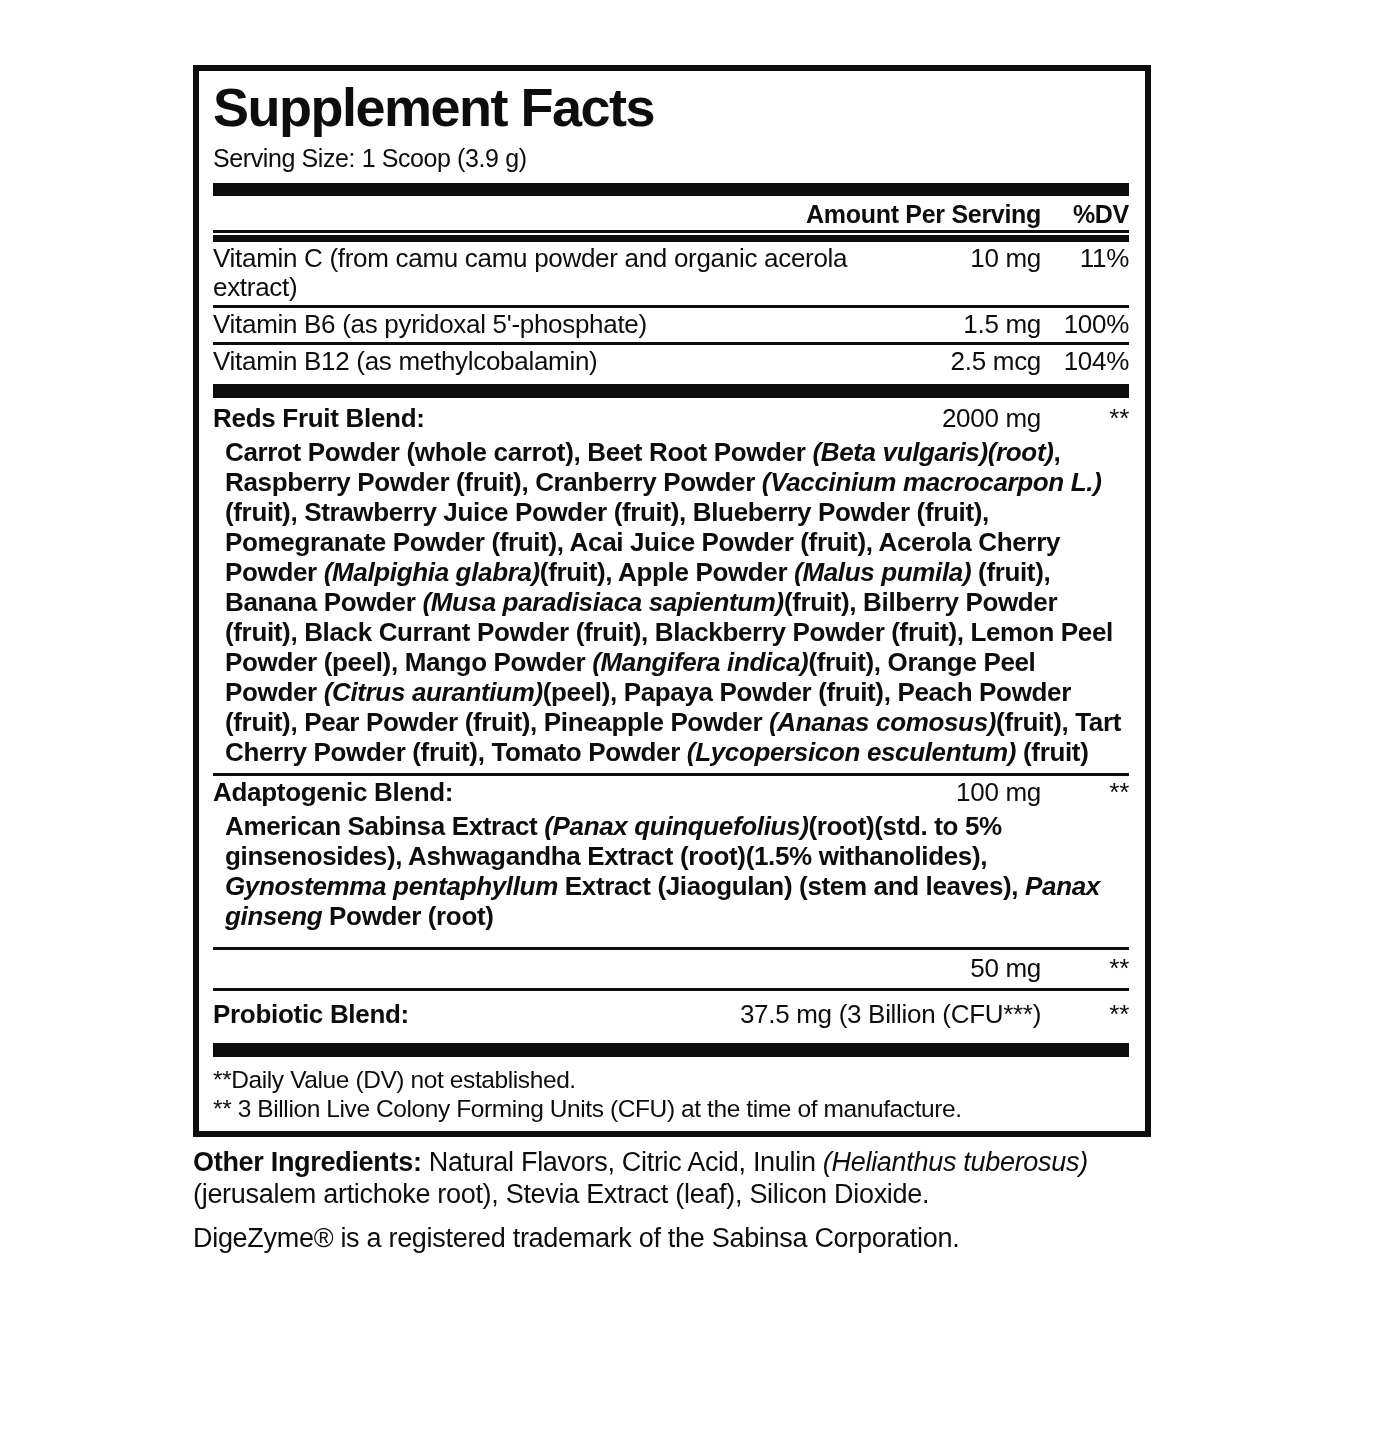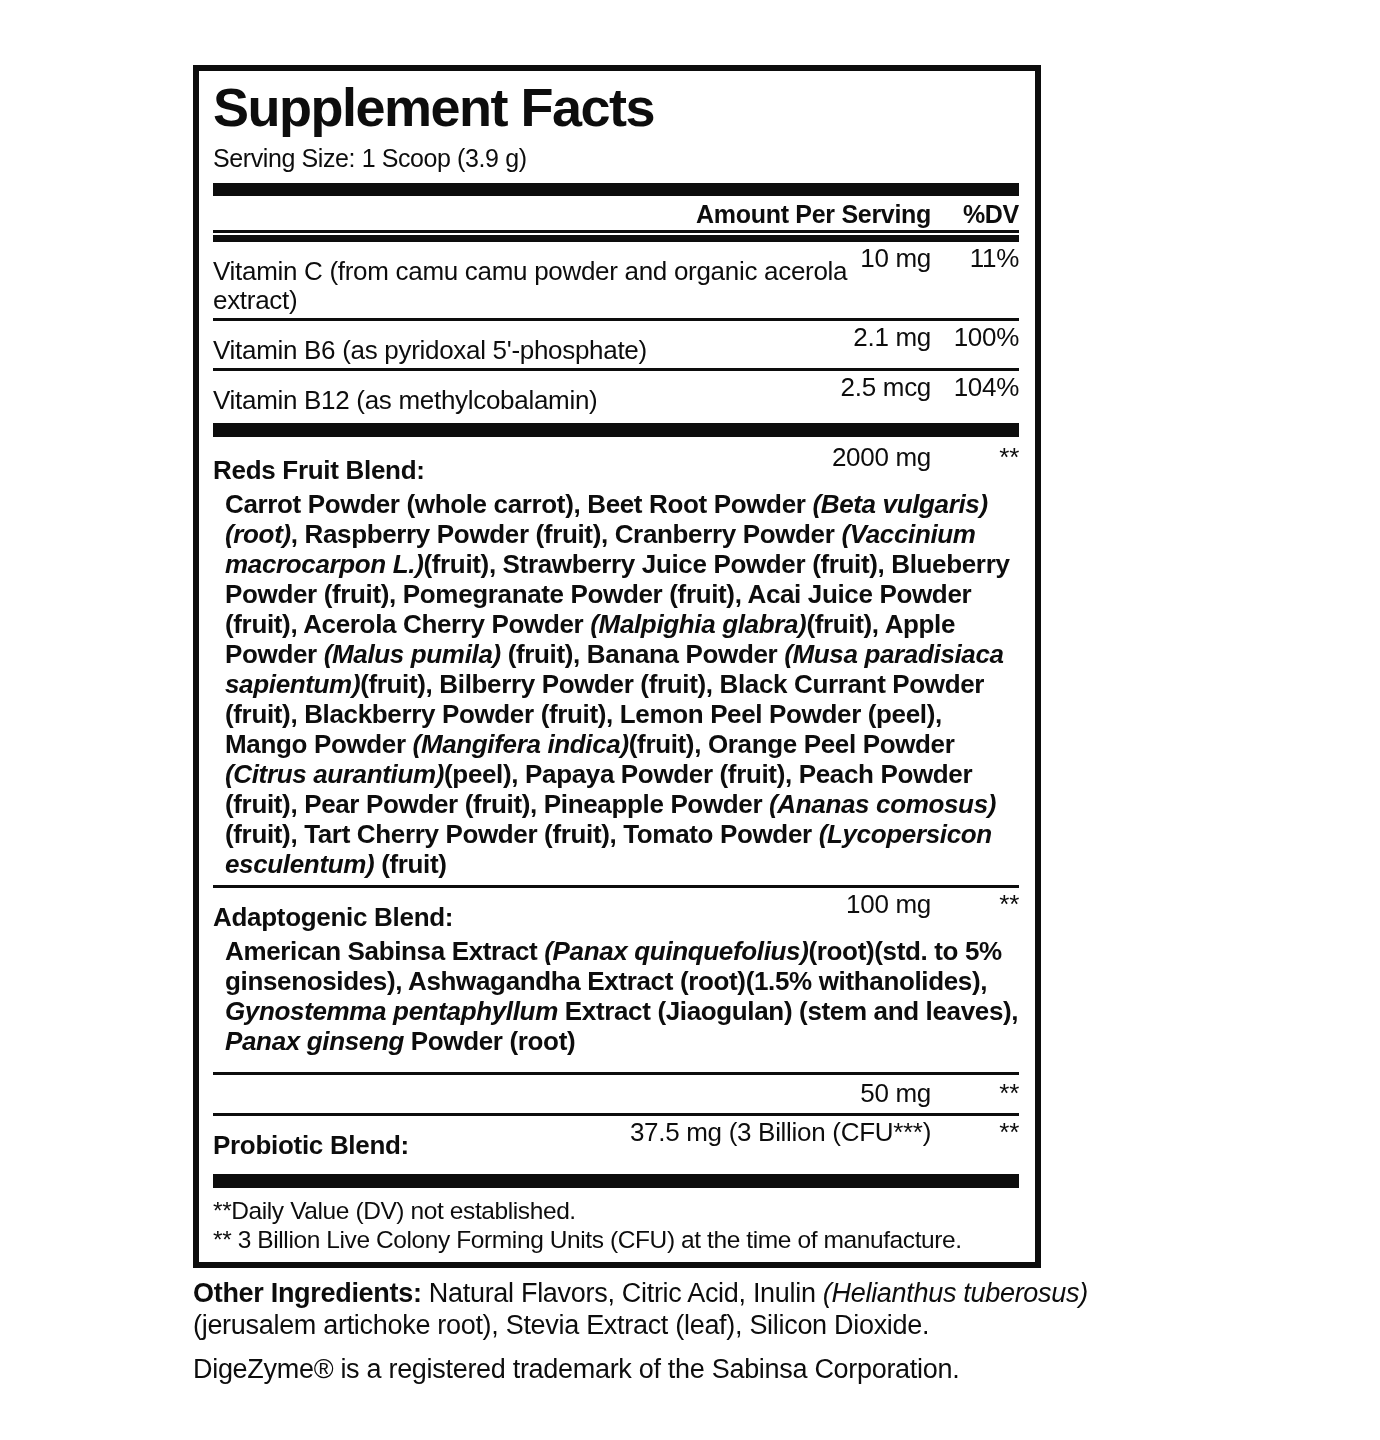--- a/index.html
+++ b/index.html
@@ -4,21 +4,21 @@
 <style>
   html, body { margin:0; padding:0; }
   body {
     width:1380px; height:1440px; background:#ffffff; color:#0d0d0d;
     font-family:"Liberation Sans", "DejaVu Sans", sans-serif;
     -webkit-font-smoothing:antialiased;
   }
   .sheet { position:absolute; left:193px; top:65px; width:988px; }
 
   .facts-box {
-    box-sizing:border-box; width:848px;
+    box-sizing:border-box; width:958px;
     border:6px solid #0d0d0d; background:#ffffff;
     padding:6px 16px 8px 14px;
   }
 
   .title {
     font-size:54px; font-weight:bold; letter-spacing:-1.5px;
     line-height:1.04; margin:2px 0 8px 0;
   }
   .serving-line { font-size:25px; font-weight:500; letter-spacing:-0.4px; line-height:30px; }
 
@@ -26,21 +26,21 @@
   .bar.b1 { margin:10px 0 4px 0; }
   .bar.b2 { height:14px; margin:5px 0 4px 0; }
   .bar.b3 { height:14px; margin:11px 0 8px 0; }
   .rule { border-top:3px solid #0d0d0d; }
   .rule-double {
     box-sizing:content-box; height:2px; background:#ffffff;
     border-top:3px solid #0d0d0d; border-bottom:7px solid #0d0d0d;
   }
 
   .row { display:flex; align-items:flex-start; font-size:26px; line-height:29px; padding:2px 0 3px 0; letter-spacing:-0.3px; }
-  .row .name { flex:1; padding-right:10px;margin-top:13px; }
+  .row .name { flex:1; padding-right:10px; }
   .row .amt  { white-space:nowrap; text-align:left; margin-left:auto; }
   .row .dv   { width:88px; white-space:nowrap; text-align:right; }
   .row.header { font-weight:bold; font-size:25px; line-height:27px; padding:1px 0 2px 0; }
   .vitc .name { max-width:640px; }
   .blend-name { font-weight:bold; }
 
   .ing { font-size:26px; line-height:30px; letter-spacing:-0.35px; padding-left:12px; margin:1px 0 2px 0;font-weight:bold; }
   .ing .it { font-style:italic; }
   .ing.italic-all { margin-top:-2px; }
   .spacer-adapt { height:14px; }
@@ -77,21 +77,21 @@
 
     <div class="row vitc">
       <div class="name">Vitamin C (from camu camu powder and organic acerola extract)</div>
       <div class="amt">10 mg</div>
       <div class="dv">11%</div>
     </div>
     <div class="rule"></div>
 
     <div class="row">
       <div class="name">Vitamin B6 (as pyridoxal 5'-phosphate)</div>
-      <div class="amt">2.1 mg</div>
+      <div class="amt">1.5 mg</div>
       <div class="dv">100%</div>
     </div>
     <div class="rule"></div>
 
     <div class="row">
       <div class="name">Vitamin B12 (as methylcobalamin)</div>
       <div class="amt">2.5 mcg</div>
       <div class="dv">104%</div>
     </div>
 
@@ -115,21 +115,21 @@
 
     <div class="spacer-adapt"></div>
     <div class="rule"></div>
 
     <div class="row" style="padding:4px 0 5px 0;">
       <div class="amt">50 mg</div>
       <div class="dv">**</div>
     </div>
     <div class="rule"></div>
 
-    <div class="row" style="padding-top:2px;">
+    <div class="row" style="padding-top:9px;">
       <div class="name blend-name">Probiotic Blend:</div>
       <div class="amt">37.5 mg (3 Billion (CFU***)</div>
       <div class="dv">**</div>
     </div>
 
     <div class="bar b3"></div>
 
     <div class="footnote">**Daily Value (DV) not established.</div>
     <div class="footnote">** 3 Billion Live Colony Forming Units (CFU) at the time of manufacture.</div>
 

